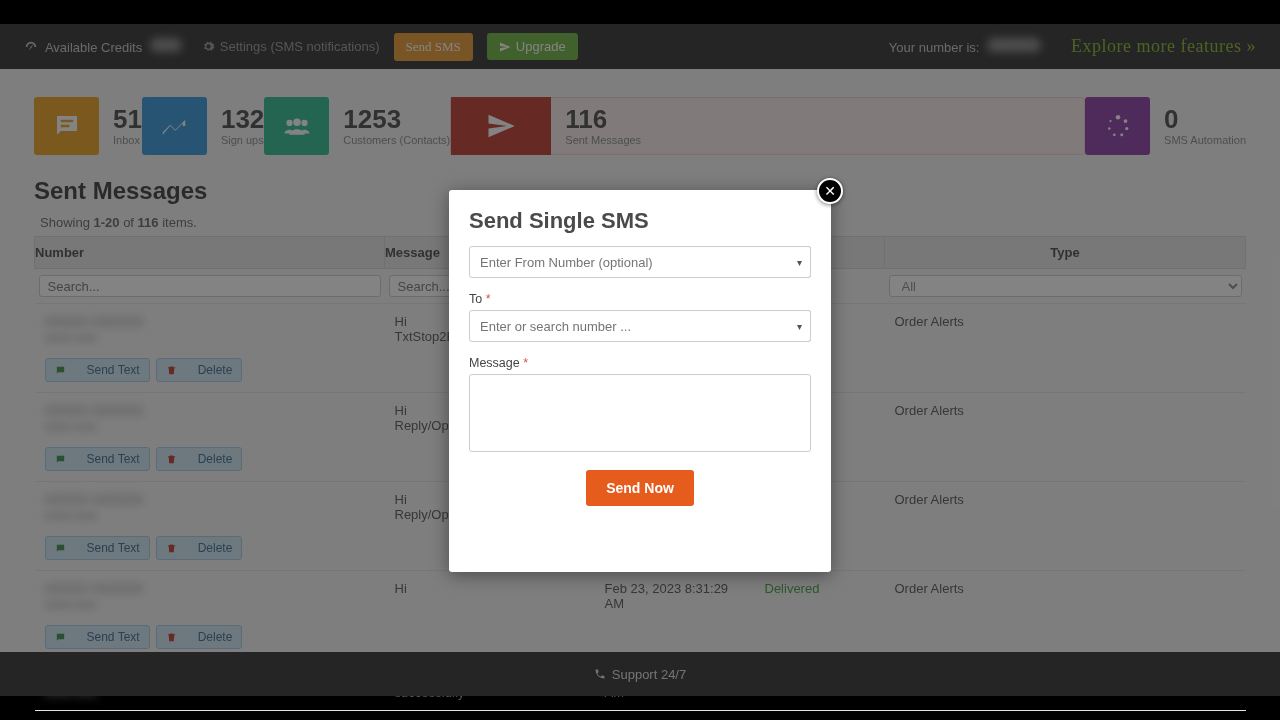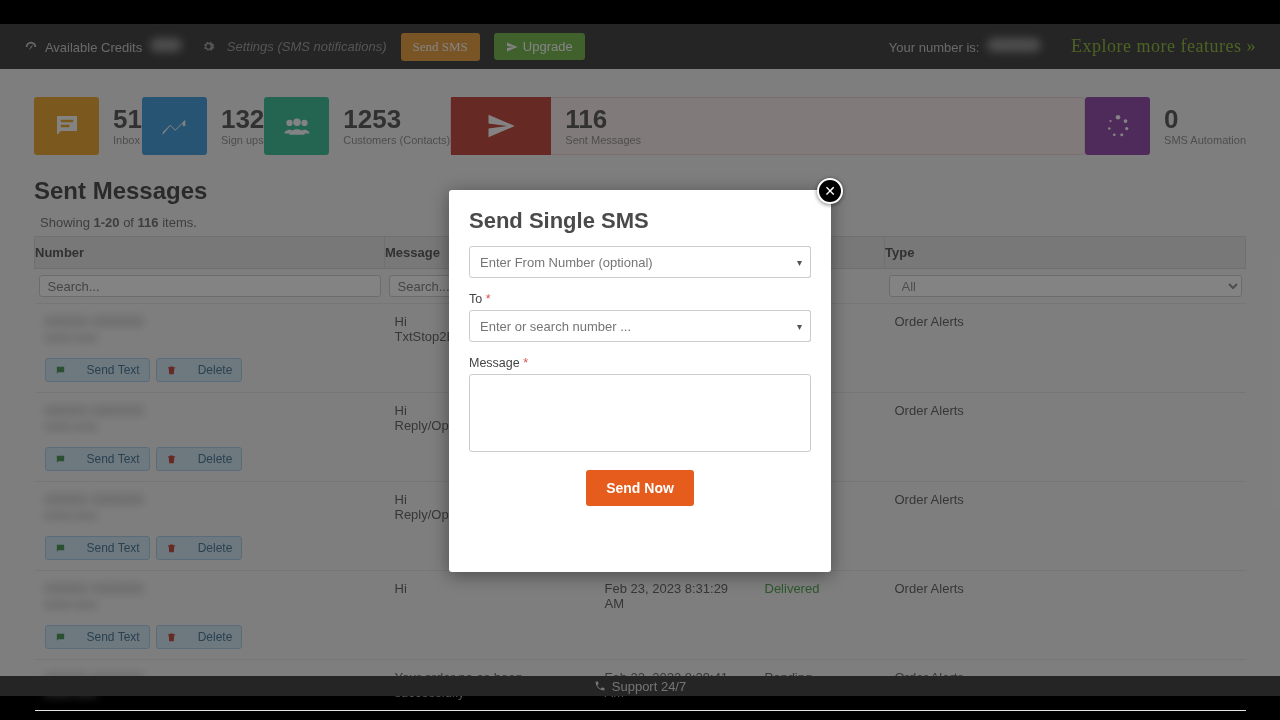--- a/index.html
+++ b/index.html
@@ -3,21 +3,21 @@
 <meta charset="utf-8">
 <style>
 * { margin: 0; padding: 0; box-sizing: border-box; }
 html, body { width: 1280px; height: 720px; overflow: hidden; font-family: "Segoe UI", "Helvetica Neue", Arial, sans-serif; background: #000; color: #444; }
 .letterbox-top, .letterbox-bottom { background:#000; height:24px; width:100%; }
 .app { background:#f4f4f4; height:672px; width:100%; position:relative; }
 
 .topbar { height:45px; background:#2f2f2f; color:#c6c6c6; display:flex; align-items:center; padding:0 24px; font-size:13px; gap:14px; }
 .topbar .credits svg { vertical-align:-2px; margin-right:4px; }
 .blur-pill { filter: blur(4px); background:#888; border-radius:9px; display:inline-block; }
-.topbar .settings { color:#9a9a9a; display:flex; align-items:center; gap:12px; margin-left:6px;font-style:italic;}
+.topbar .settings { color:#9a9a9a; display:flex; align-items:center; gap:5px; margin-left:6px;}
 .btn { border:none; border-radius:3px; padding:6px 12px; font-size:13px; cursor:pointer; display:inline-flex; align-items:center; gap:5px; }
 .btn-sms { background:#e89a32; color:#fff;font-family:Liberation Serif, serif; }
 .btn-upgrade { background:#6bb13f; color:#fff; }
 .topbar .spacer { flex:1; }
 .topbar .your-number { color:#c6c6c6; }
 .explore { font-family: "Segoe Script", cursive; color:#87b52e; font-size:18px; margin-left:16px; letter-spacing:0.5px;}
 
 .content { padding:28px 34px 0 34px; }
 
 .dash { display:flex; margin-bottom:22px; }
@@ -42,21 +42,21 @@
 .grid thead th { background:#e6e6e6; border:1px solid #d6d6d6; text-align:left; padding:8px 0; color:#4a4a4a; font-weight:600;}
 .grid tbody td { border-bottom:1px solid #e3e3e3; padding:10px 10px; vertical-align:top; color:#555; }
 .filter-row td { padding:6px 4px !important; }
 .filter-row input, .filter-row select { width:100%; height:22px; border:1px solid #ccc; border-radius:3px; padding:0 8px; font-size:13px; color:#888; background:#fff; }
 .row-actions { margin-top:14px; }
 .mini-btn { background:#cfe7f7; border:1px solid #a5cde8; color:#3b6d8f; padding:4px 9px; border-radius:3px; font-size:12px; cursor:pointer; display:inline-flex; align-items:center; gap:21px;}
 .mini-btn + .mini-btn { margin-left:6px; }
 .blur-text { filter: blur(4px); color:#777; display:inline-block; }
 .status-delivered { color:#3fa03f; }
 
-.footer { position:absolute; left:0; right:0; bottom:0; height:20px; background:#2f2f2f; color:#ddd; font-size:13px; display:flex; align-items:center; justify-content:center; gap:6px;}
+.footer { position:absolute; left:0; right:0; bottom:0; height:44px; background:#2f2f2f; color:#ddd; font-size:13px; display:flex; align-items:center; justify-content:center; gap:6px;}
 
 .modal-overlay { position:absolute; inset:0; background:rgba(30,30,30,0.55); display:flex; justify-content:center; }
 .modal { position:relative; margin-top:166px; width:382px; height:382px; background:#fff; border-radius:3px; padding:18px 20px; box-shadow:0 3px 18px rgba(0,0,0,0.4); }
 .modal h3 { font-size:22px; color:#4a4a4a; font-weight:700; margin-bottom:12px; }
 .modal label { font-size:12.5px; color:#444; display:block; margin-bottom:4px; }
 .req { color:#d9534f; }
 .combo { position:relative; margin-bottom:14px; }
 .combo input { width:100%; height:32px; border:1px solid #ccc; border-radius:3px; padding:0 28px 0 10px; font-size:13px; color:#666; }
 .combo .caret { position:absolute; right:0; top:0; width:22px; height:32px; border:1px solid #ccc; border-left:none; border-radius:0 3px 3px 0; display:flex; align-items:center; justify-content:center; font-size:10px; color:#555; background:#fff;}
 .modal textarea { width:100%; height:78px; border:1px solid #ccc; border-radius:3px; padding:8px; font-size:13px; resize:none; }
@@ -171,21 +171,21 @@
       <span>Showing </span><b>1-20</b><span> of </span><b>116</b><span> items.</span>
     </div>
 
     <table class="grid">
       <thead>
         <tr>
           <th style="width:350px">Number</th>
           <th style="width:210px">Message</th>
           <th style="width:160px">Sent Date</th>
           <th style="width:130px">Status</th>
-          <th style="">Type</th>
+          <th style="text-align:center">Type</th>
         </tr>
       </thead>
       <tbody id="tbody">
         <tr class="filter-row">
           <td><input placeholder="Search..." style=""></td>
           <td><input placeholder="Search..." style=""></td>
           <td></td>
             <td></td>
           <td><select><option>All</option></select></td>
         </tr>

